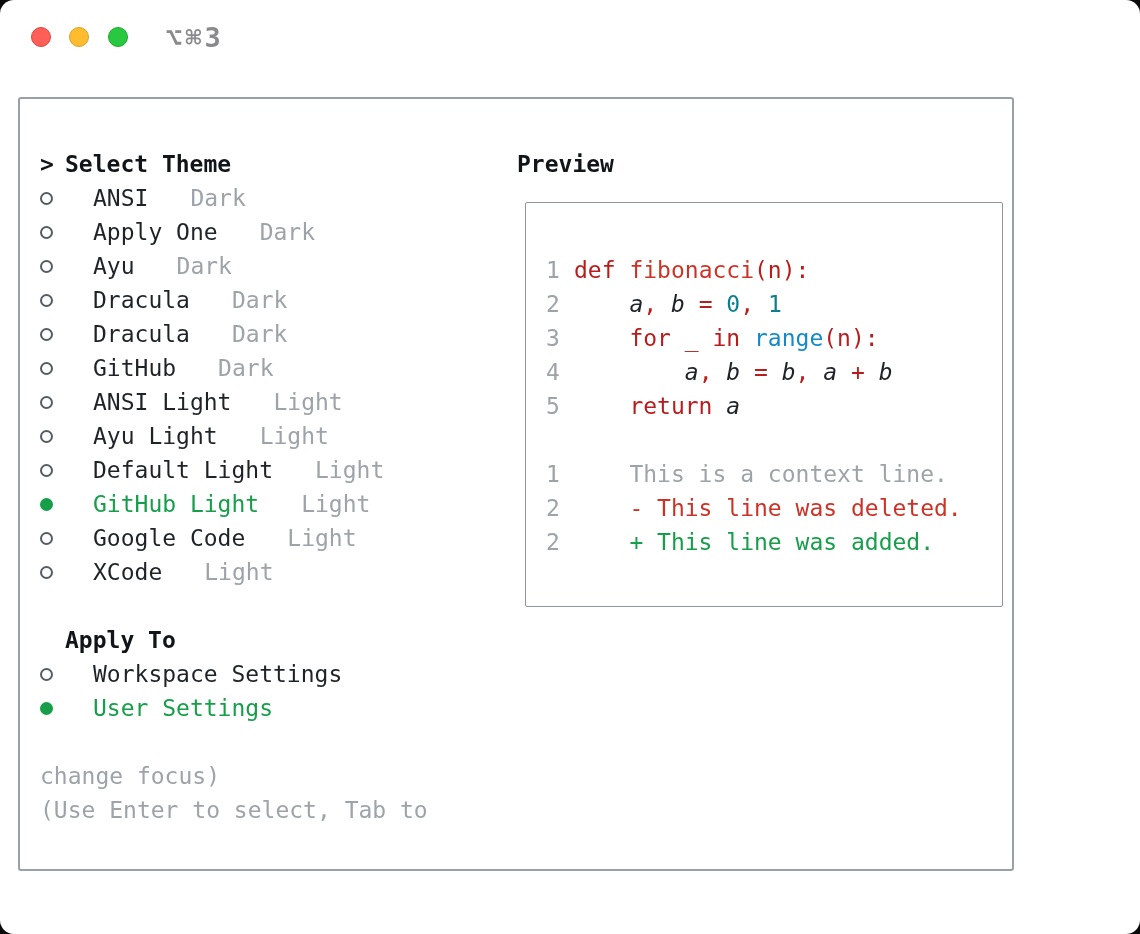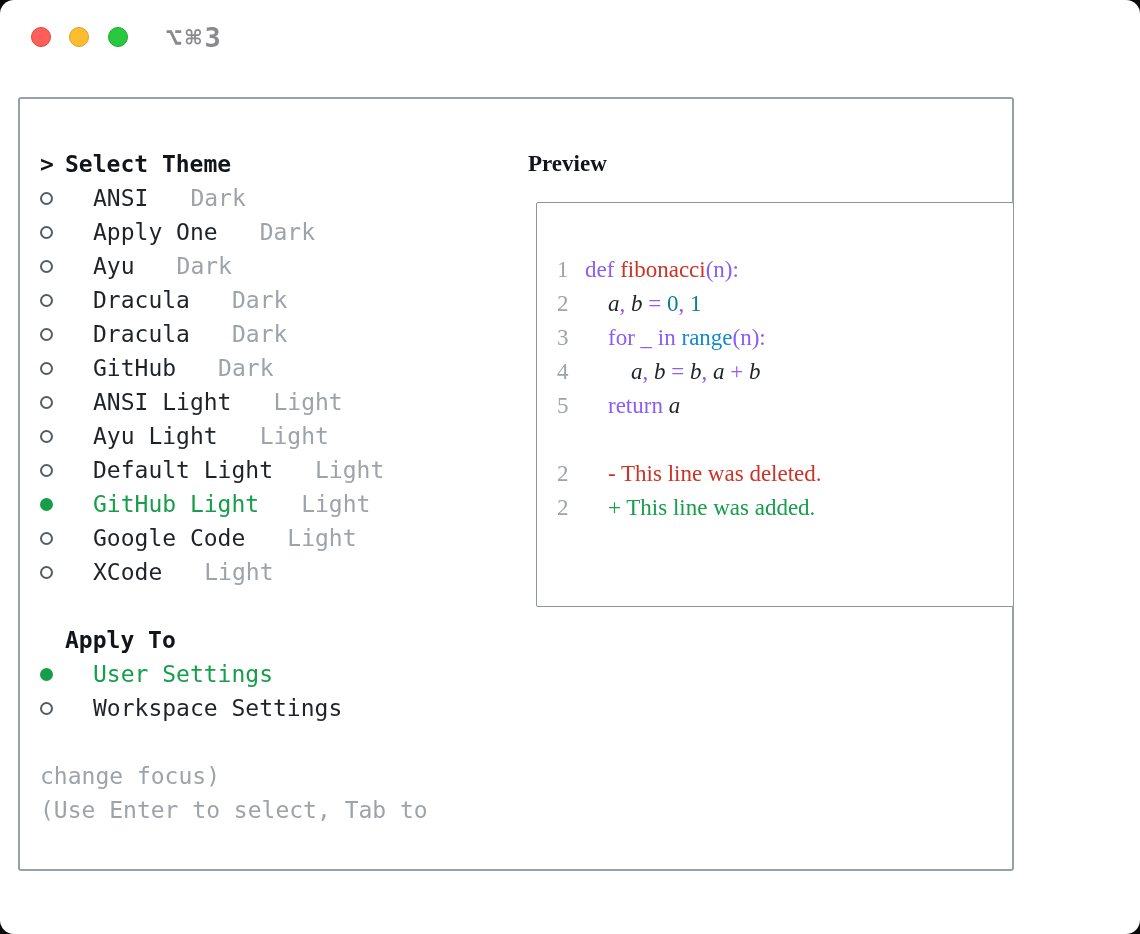--- a/index.html
+++ b/index.html
@@ -46,33 +46,33 @@
     flex:none; width:13px; height:13px; border-radius:50%;
     border:2px solid #555c63; margin-right:12px; background:transparent;
   }
   .option-row.selected .bullet { background:#169e4a; border-color:#169e4a; }
   .opt-name { color:#1f2328; white-space:pre; }
   .option-row.selected .opt-name { color:#169e4a; }
   .opt-variant { color:#9da3a9; margin-left:14px; white-space:pre; }
   .hint { margin-top:34px; color:#9da3a9; }
   .hint div { height:34px; }
   
-  .preview-col { position:absolute; left:508px; top:48px; width:500px;font-family:Liberation Serif, serif; }
+  .preview-col { position:absolute; left:497px; top:48px; width:500px; }
   .preview-heading { font-weight:bold; color:#111418; height:34px; }
   .preview-box {
     margin-left:8px; margin-top:21px;
     width:478px; height:405px;
     border:1.5px solid #8e959c; border-radius:2px;
     background:#ffffff;
     padding:50px 20px;
     overflow:hidden;
   }
   .code-line { height:34px; line-height:34px; white-space:pre; }
   .gutter { display:inline-block; width:28px; color:#9da3a9; }
-  .tok-plain  { color:#8b5cf6; }
+  .tok-plain  { color:#b91c1c; }
   .tok-red    { color:#cc3326; }
   .tok-num    { color:#0c7f8f; }
   .tok-blue   { color:#1289cc;margin-top:32px; }
   .tok-italic { color:#1f2328; font-style:italic; }
   .tok-gray   { color:#9da3a9; }
   .tok-green  { color:#169e4a; }
 </style>
 </head>
 <body>
 
@@ -150,47 +150,48 @@
         <div class="option-row">
           <span class="bullet"></span>
           <span class="opt-name">XCode</span>
           <span class="opt-variant">Light</span>
         </div>
       </div>
 
       <div class="section-heading apply-heading">Apply To</div>
 
       <div id="apply-list">
+        <div class="option-row">
+          <span class="bullet"></span>
+          <span class="opt-name">Workspace Settings</span>
+        </div>
         <div class="option-row selected">
           <span class="bullet"></span>
           <span class="opt-name">User Settings</span>
-        </div>
-        <div class="option-row">
-          <span class="bullet"></span>
-          <span class="opt-name">Workspace Settings</span>
         </div>
       </div>
 
       <div class="hint">
         <div>change focus)</div>
         <div>(Use Enter to select, Tab to</div>
       </div>
 
     </div>
 
     <div class="preview-col">
       <div class="preview-heading">Preview</div>
       <div class="preview-box">
         <div id="preview-lines">
             <div class="code-line"><span class="gutter">1</span><span><span class="tok-plain">def </span><span class="tok-red">fibonacci</span><span class="tok-plain">(n):</span></span></div>
             <div class="code-line"><span class="gutter">2</span><span><span class="tok-plain">    </span><span class="tok-italic">a</span><span class="tok-plain">, </span><span class="tok-italic">b</span><span class="tok-plain"> = </span><span class="tok-num">0</span><span class="tok-plain">, </span><span class="tok-num">1</span></span></div>
             <div class="code-line"><span class="gutter">3</span><span><span class="tok-plain">    for _ in </span><span class="tok-blue">range</span><span class="tok-plain">(n):</span></span></div>
             <div class="code-line"><span class="gutter">4</span><span><span class="tok-plain">        </span><span class="tok-italic">a</span><span class="tok-plain">, </span><span class="tok-italic">b</span><span class="tok-plain"> = </span><span class="tok-italic">b</span><span class="tok-plain">, </span><span class="tok-italic">a</span><span class="tok-plain"> + </span><span class="tok-italic">b</span></span></div>
             <div class="code-line"><span class="gutter">5</span><span><span class="tok-plain">    return </span><span class="tok-italic">a</span></span></div>
             <div class="code-line"><span class="gutter"></span><span></span></div>
+            <div class="code-line"><span class="gutter">1</span><span><span class="tok-gray">    This is a context line.</span></span></div>
             <div class="code-line"><span class="gutter">2</span><span><span class="tok-red">    - This line was deleted.</span></span></div>
             <div class="code-line"><span class="gutter">2</span><span><span class="tok-green">    + This line was added.</span></span></div>
           </div>
       </div>
     </div>
 
   </div>
 </div>
 
 </body></html>

